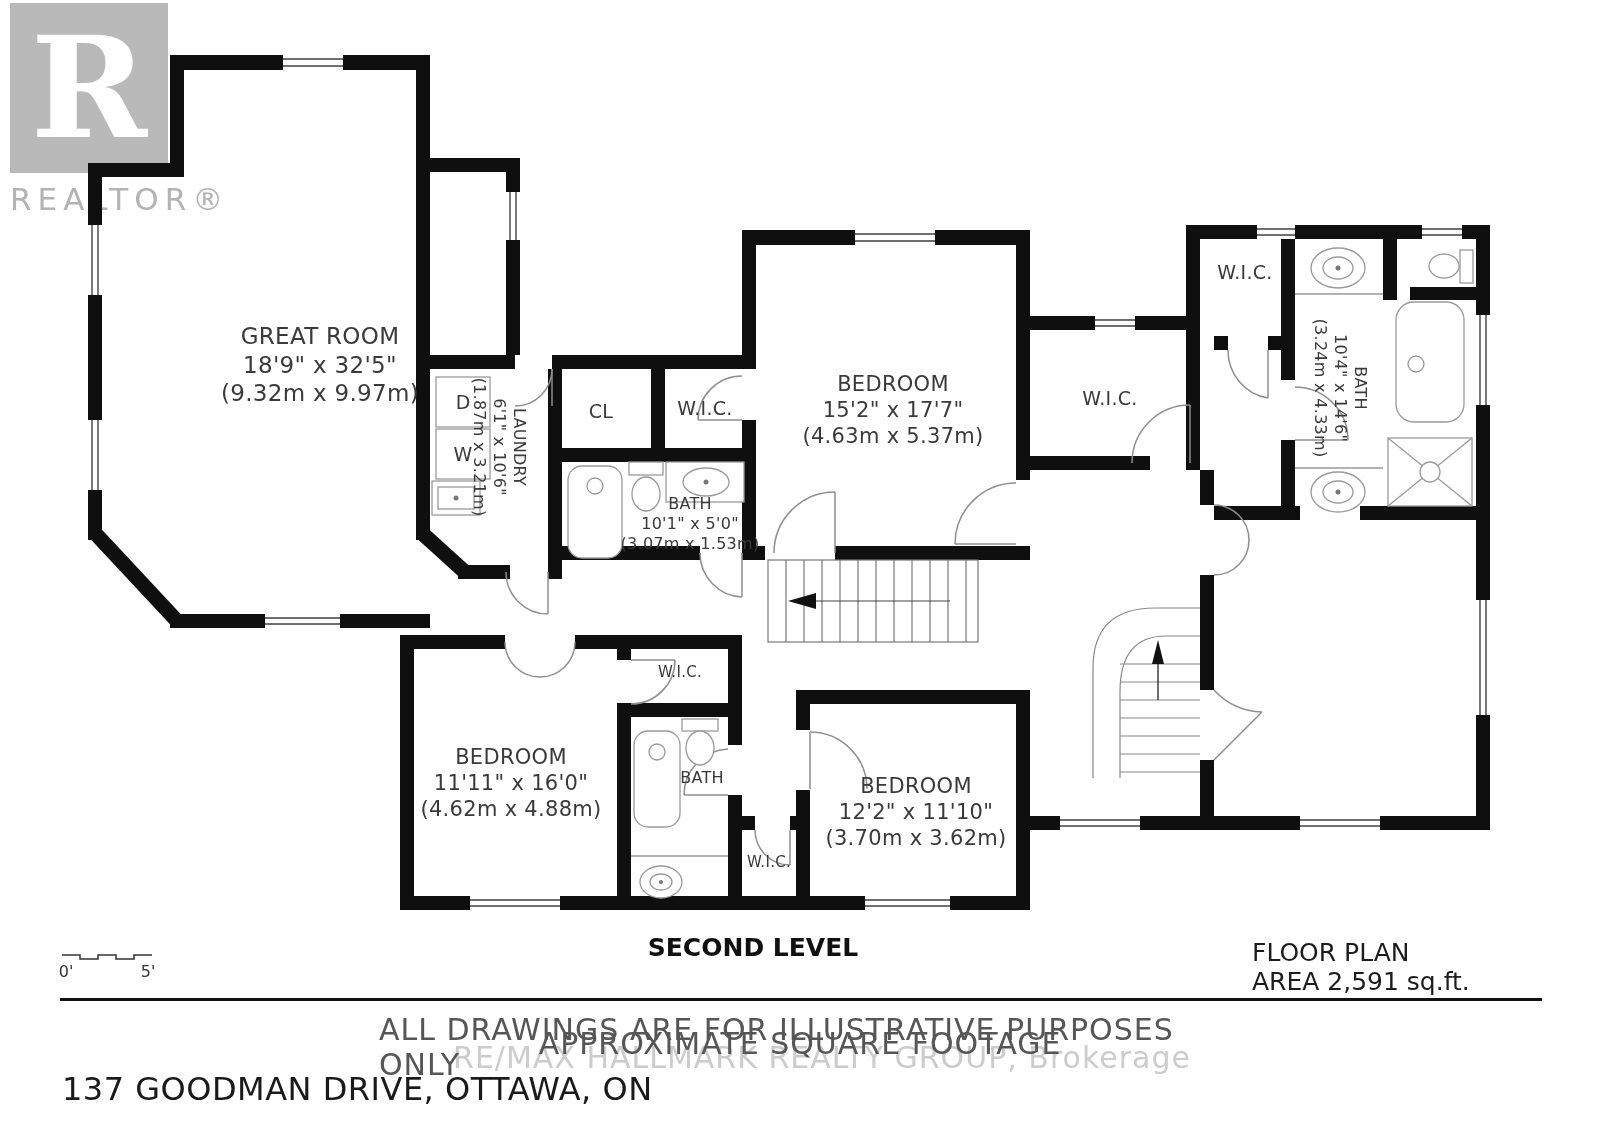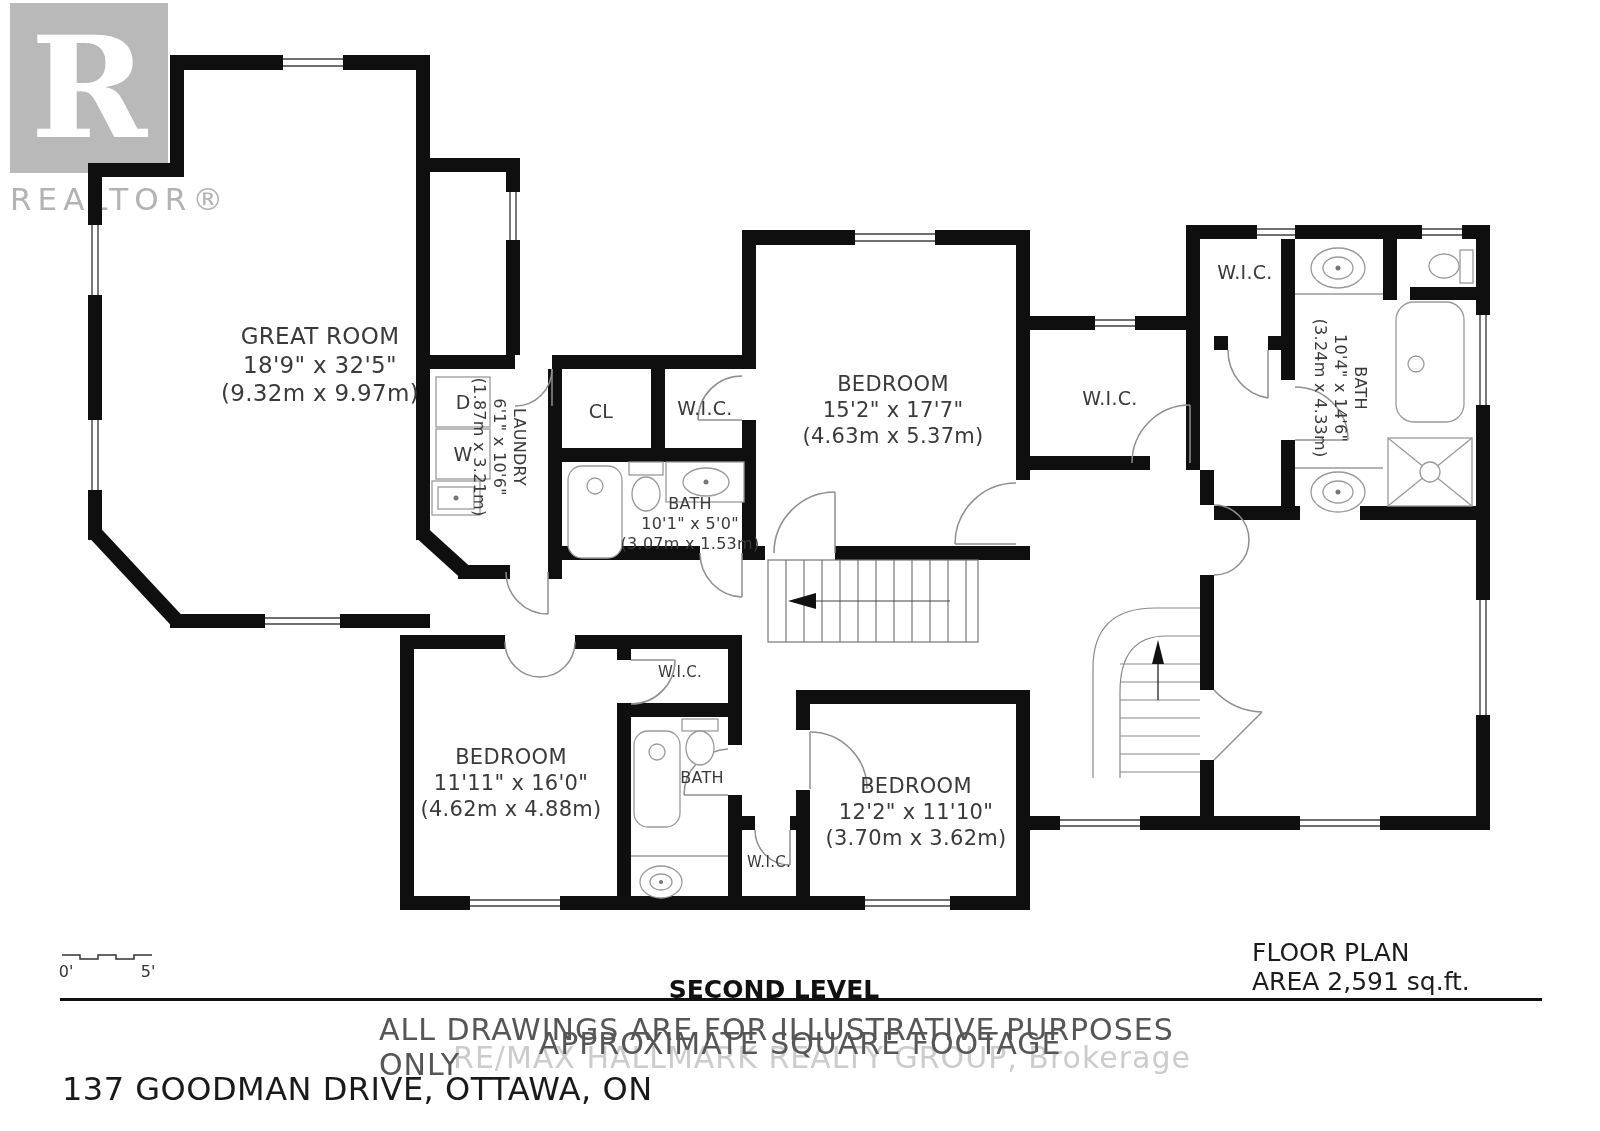--- a/index.html
+++ b/index.html
@@ -417,21 +417,21 @@
       <div>(3.70m x 3.62m)</div>
     </div>
 
     <div class="room-label sz-xs" style="left:769px;top:862px;">
       <div>W.I.C.</div>
     </div>
 
     <div class="appliance" style="left:463px;top:402px;">D</div>
     <div class="appliance" style="left:463px;top:454px;">W</div>
 
-    <div class="level-title" style="left:753px;top:989px;margin-left:21px;">SECOND LEVEL</div>
+    <div class="level-title" style="left:753px;top:947px;">SECOND LEVEL</div>
     <div class="area-note" style="left:1368px;top:967px;">FLOOR PLAN AREA 2,591 sq.ft.</div>
 
     <div class="scale-label" style="left:66px;top:971px;">0'</div>
     <div class="scale-label" style="left:148px;top:971px;">5'</div>
   </div>
 
   <div class="divider"></div>
 
   <div class="disc1" style="left:800px;top:1043px;z-index:3;">APPROXIMATE SQUARE FOOTAGE</div>
   <div class="disc1" style="left:786px;top:1047px;z-index:3;">ALL DRAWINGS ARE FOR ILLUSTRATIVE PURPOSES ONLY</div>

